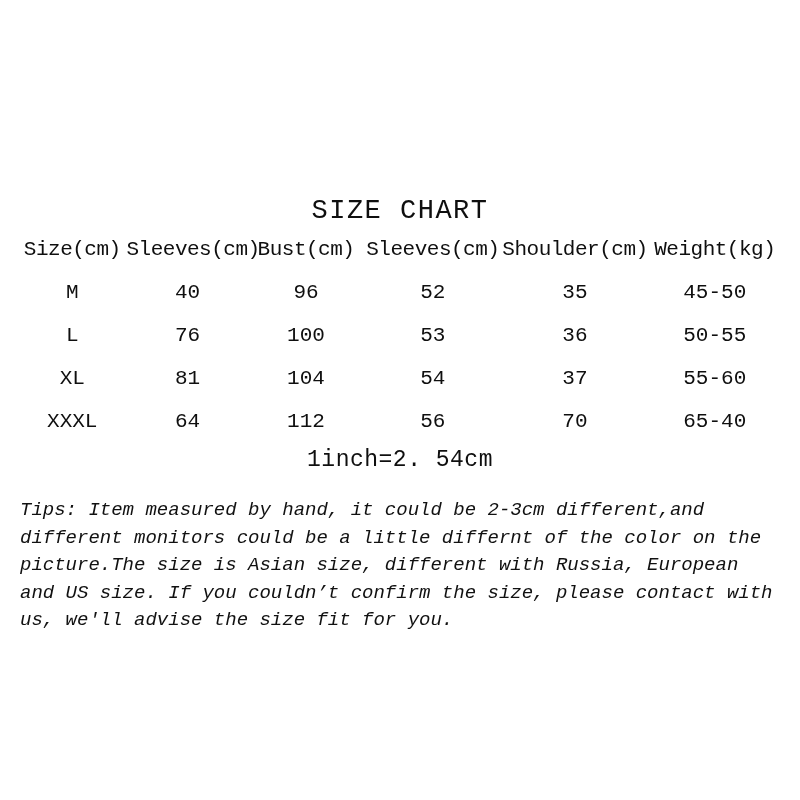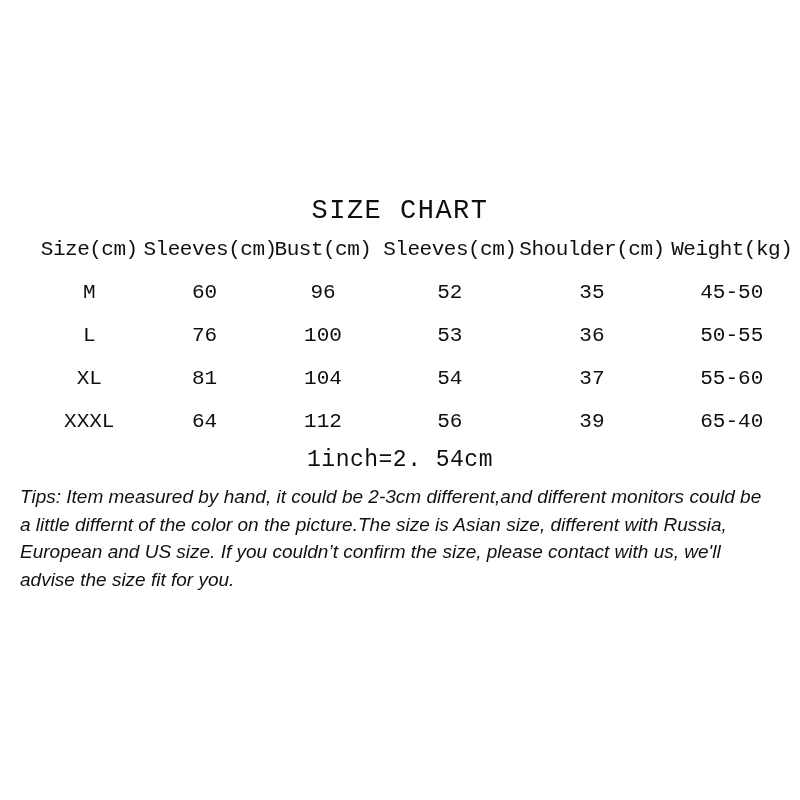--- a/index.html
+++ b/index.html
@@ -31,21 +31,20 @@
     font-family: "Liberation Mono", monospace;
     font-size: 27px;
     letter-spacing: 1.5px;
     color: #0f0f0f;
     margin-bottom: 10px;
   }
   table.size-table {
     width: 100%;
     border-collapse: collapse;
     table-layout: fixed;
-    margin-left: 17px;
   }
   table.size-table th,
   table.size-table td {
     border: none;
     text-align: center;
     font-family: "Liberation Mono", monospace;
     color: #0f0f0f;
     white-space: nowrap;
   }
   table.size-table th {
@@ -68,22 +67,22 @@
 
   .inch-note {
     text-align: center;
     font-family: "Liberation Mono", monospace;
     font-size: 23px;
     color: #0f0f0f;
     margin-top: 4px;
     letter-spacing: 0.5px;
   }
   .tips {
-    margin-top: 10px;
-    font-family: Liberation Sans, sans-serif;
+    margin-top: 24px;
+    font-family: Liberation Mono, monospace;
     font-style: italic;
     font-size: 19px;
     line-height: 1.45;
     color: #111111;
     text-align: left;
     padding: 0 6px 0 2px;
   }
 </style>
 </head>
 <body>
@@ -108,21 +107,21 @@
           <th>Sleeves(cm)</th>
           <th>Bust(cm)</th>
           <th>Sleeves(cm)</th>
           <th>Shoulder(cm)</th>
           <th>Weight(kg)</th>
         </tr>
       </thead>
       <tbody>
         <tr>
           <td>M</td>
-          <td>60</td>
+          <td>40</td>
           <td>96</td>
           <td>52</td>
           <td>35</td>
           <td>45-50</td>
         </tr>
         <tr>
           <td>L</td>
           <td>76</td>
           <td>100</td>
           <td>53</td>
@@ -135,21 +134,21 @@
           <td>104</td>
           <td>54</td>
           <td>37</td>
           <td>55-60</td>
         </tr>
         <tr>
           <td>XXXL</td>
           <td>64</td>
           <td>112</td>
           <td>56</td>
-          <td>39</td>
+          <td>70</td>
           <td>65-40</td>
         </tr>
       </tbody>
     </table>
 
     <div class="inch-note">1inch=2. 54cm</div>
 
     <div class="tips">Tips: Item measured by hand, it could be 2-3cm different,and different monitors could be a little differnt of the color on the picture.The size is Asian size, different with Russia, European and US size. If you couldn’t confirm the size, please contact with us, we'll advise the size fit for you.</div>
 
   </div>

